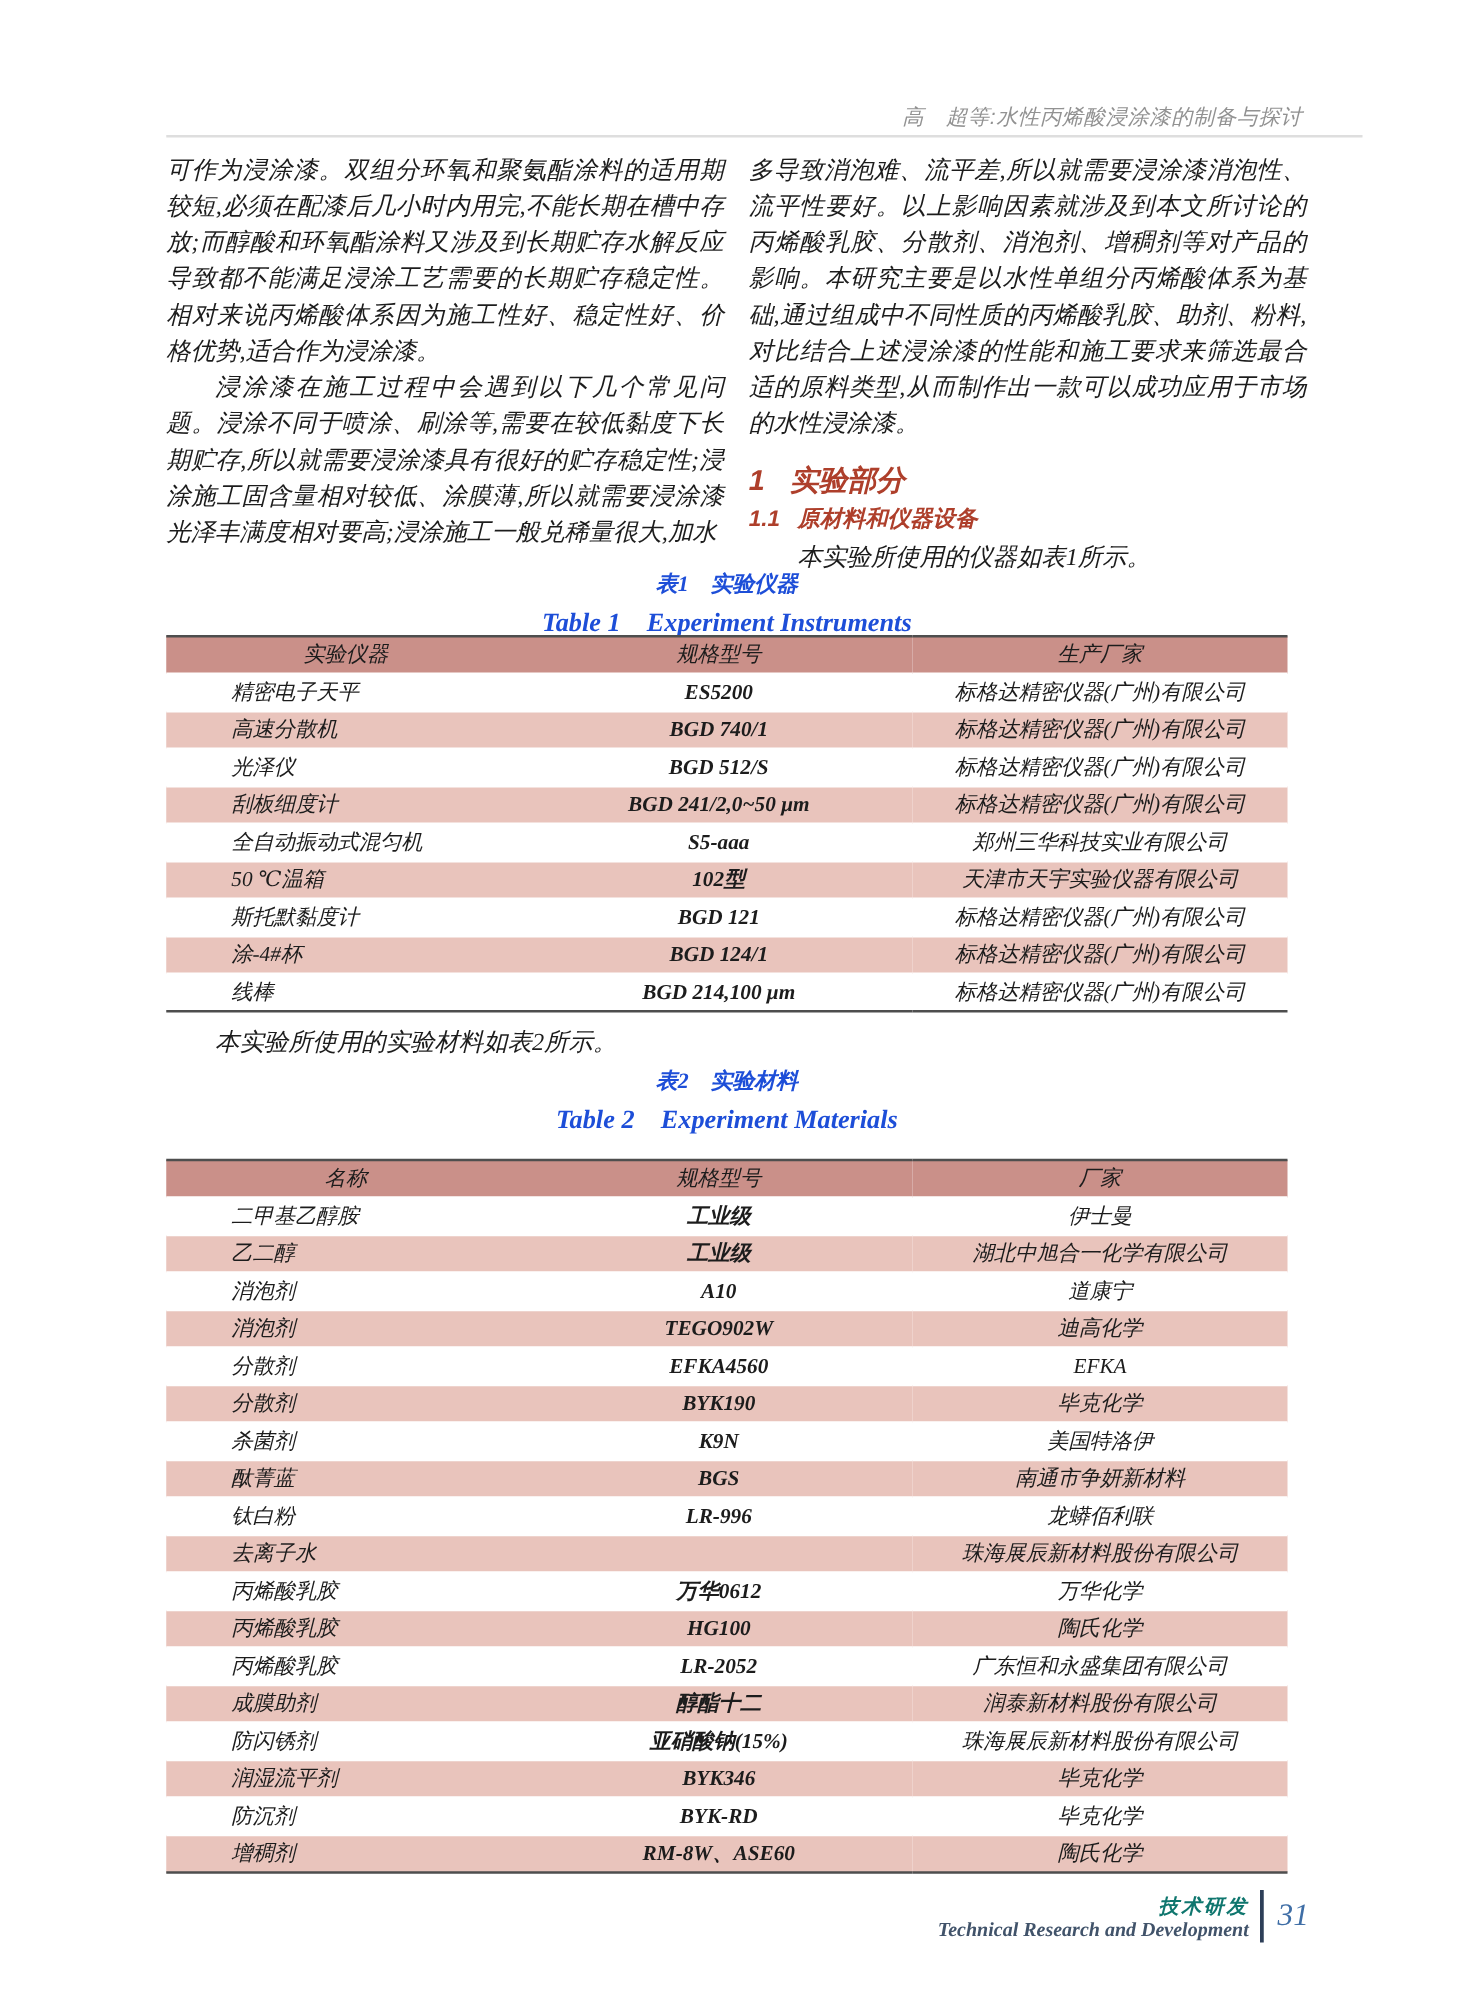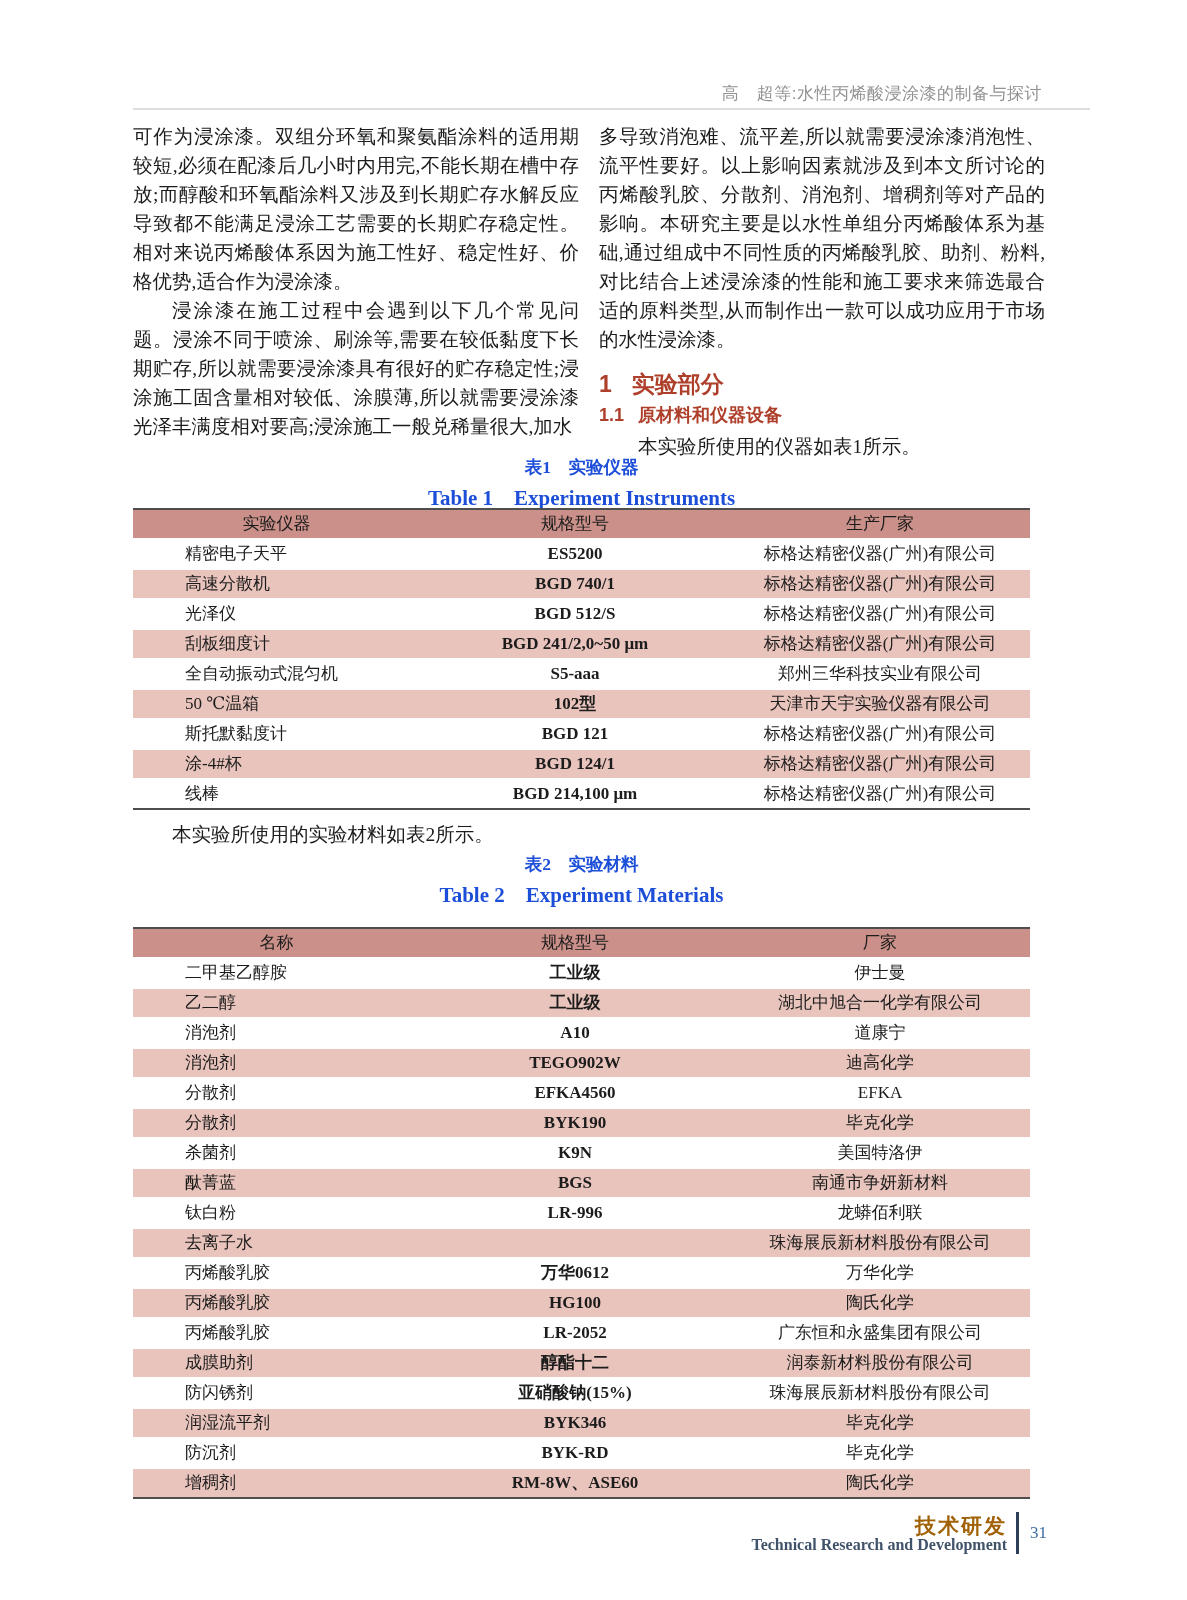--- a/index.html
+++ b/index.html
@@ -1,19 +1,20 @@
 <!DOCTYPE html>
 <html style="--heading-red: #ae3f2b; --thead-bg: #ca9089; --stripe-bg: #e9c4bc; --pagenum-blue: #3f6ea6;"><head>
 <meta charset="utf-8">
 <style>
   html,body { margin:0; padding:0; background:#ffffff; }
   .page {
     position:relative; width:1187px; height:1600px; background:#fff;
     font-family:"Liberation Serif","DejaVu Serif",serif; color:#1c1c1c;
     overflow:hidden;
+    font-style:italic;
   }
   
   .running-head {
     position:absolute; top:82px; left:133px; width:909px;
     text-align:right; font-family:"Liberation Sans","DejaVu Sans",sans-serif;
     font-size:17px; color:#929292; letter-spacing:0.5px;
   }
   .head-rule { position:absolute; top:108px; left:133px; width:957px; height:2px; background:#dedede; }
 
   
@@ -53,24 +54,24 @@
   table.data-table col.c1 { width:287px; }
   table.data-table col.c2 { width:310px; }
   table.data-table col.c3 { width:300px; }
 
   
   .between-note { position:absolute; top:800px; left:133px; width:897px; font-size:19.5px; line-height:29px; }
 
   
   .footer { position:absolute; right:140px; bottom:46px; display:flex; align-items:center; }
   .footer-text { text-align:right; margin-right:9px; }
-  .footer-zh { font-family:"Liberation Sans","DejaVu Sans",sans-serif; font-weight:bold; font-size:21px; color:#a16207; letter-spacing:2px; line-height:24px; }
+  .footer-zh { font-family:"Liberation Sans","DejaVu Sans",sans-serif; font-weight:bold; font-size:16px; color:#0f766e; letter-spacing:2px; line-height:24px; }
   .footer-en { font-size:16px; font-weight:bold; color:#41536a; line-height:14px; }
   .footer-bar { width:3px; height:42px; background:#2d3f58; margin-right:11px; }
-  .footer-num { font-size:17px; color:var(--pagenum-blue); }
+  .footer-num { font-size:25px; color:var(--pagenum-blue); }
 </style>
 </head>
 <body>
 
 <div class="page">
 
   <div class="running-head">高　超等:水性丙烯酸浸涂漆的制备与探讨</div>
   <div class="head-rule"></div>
 
   <div class="body-cols">

